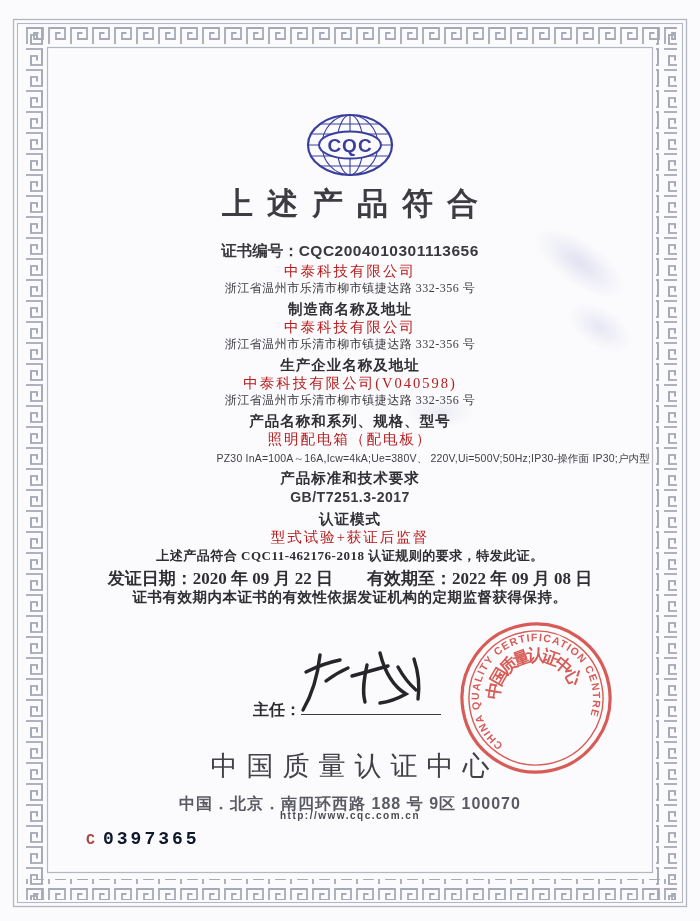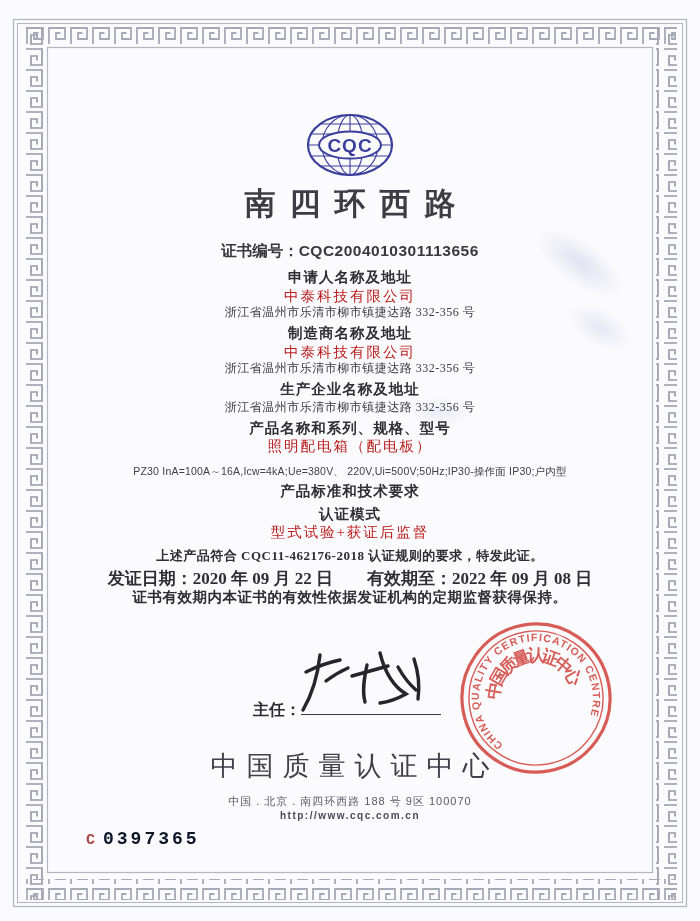--- a/index.html
+++ b/index.html
@@ -29,40 +29,40 @@
   .cert-no-line .no{font-family:"Liberation Sans",sans-serif;letter-spacing:0.5px;}
   .cert-no-line .lbl{font-family:"Liberation Serif",serif;}
   
   .fields{top:262px;line-height:1;}
   .sec-label{font-family:"Liberation Serif",serif;font-size:14.5px;font-weight:bold;
     color:#2f2f34;margin:8px 0 4px;letter-spacing:1px;}
   .line-name{font-family:"Liberation Serif",serif;font-size:14.5px;color:#b91c1c;
     letter-spacing:2px;margin:2px 0;}
   .line-address{font-family:"Liberation Serif",serif;font-size:12px;color:#3a3a40;
     letter-spacing:0.5px;margin:3px 0;}
-  .line-spec{font-size:10.5px;color:#404047;margin:12px 0 4px;letter-spacing:0.2px;}
+  .line-spec{font-size:10.5px;color:#404047;margin:6px 0 4px;letter-spacing:0.2px;text-align:right;}
   .line-value{font-size:14px;font-weight:bold;color:#38383e;margin:3px 0;letter-spacing:0.5px;}
   
   .statement{top:547px;font-family:"Liberation Serif",serif;font-size:13px;font-weight:bold;
     color:#2e2e33;letter-spacing:0.5px;}
   .date-line{top:567px;font-family:"Liberation Serif",serif;font-size:17px;font-weight:bold;
     color:#2e2e33;}
   .date-line .gap{display:inline-block;width:34px;}
   .maintain{top:588px;font-family:"Liberation Serif",serif;font-size:14.5px;font-weight:bold;
     color:#2e2e33;letter-spacing:0.5px;}
   
   .sign-block{top:700px;left:253px;font-family:"Liberation Serif",serif;font-size:16px;
     font-weight:bold;color:#2c2c30;}
   .sign-rule{display:inline-block;width:140px;border-bottom:1.6px solid #3a3a3e;
     height:14px;vertical-align:baseline;}
   .sig-svg{top:645px;left:290px;}
   
   .org-name{top:748px;font-size:27px;font-weight:500;letter-spacing:9px;padding-left:9px;
     color:#414147;}
-  .footer-address{top:794px;font-size:11px;font-weight:normal;letter-spacing:1px;color:#5a5a62;}
+  .footer-address{top:794px;font-size:16px;font-weight:bold;letter-spacing:1px;color:#5a5a62;}
   .footer-site{top:810px;font-size:10px;font-weight:bold;letter-spacing:1.5px;color:#4a4a52;}
   .serial{top:829px;left:86px;font-family:"Liberation Mono",monospace;font-weight:bold;}
   .serial .pfx{font-size:15px;color:#a84444;margin-right:8px;}
   .serial .num{font-size:18px;color:#0f172a;letter-spacing:3px;margin-top:8px;}
 </style>
 </head>
 <body>
 
 <svg class="abs" style="left:0;top:0" width="700" height="921" viewBox="0 0 700 921">
   <defs>
@@ -97,39 +97,40 @@
       <line x1="7" y1="22" x2="85" y2="22" stroke-width="1.1"></line>
       <line x1="4" y1="33" x2="88" y2="33" stroke-width="1.1"></line>
       <line x1="7" y1="44" x2="85" y2="44" stroke-width="1.1"></line>
       <line x1="16" y1="54" x2="76" y2="54" stroke-width="1.1"></line>
     </g>
     <ellipse cx="46" cy="33" rx="31" ry="13.5" fill="#fbfbfd" stroke="#3a3e9c" stroke-width="2"></ellipse>
     <text x="46" y="40" text-anchor="middle" font-family="Liberation Sans, sans-serif" font-size="19" font-weight="bold" letter-spacing="1" fill="#3a3e9c">CQC</text>
   </svg>
 </div>
 
-<div class="abs centered doc-title">南四环西路</div>
+<div class="abs centered doc-title">上述产品符合</div>
 
 <div class="abs centered cert-no-line">
   <span class="lbl">证书编号：</span><span class="no">CQC2004010301113656</span>
 </div>
 
 <div class="abs centered fields" id="fields">
-    <div class="sec-label">申请人名称及地址</div>
     <div class="line-name">中泰科技有限公司</div>
     <div class="line-address">浙江省温州市乐清市柳市镇捷达路 332-356 号</div>
     <div class="sec-label">制造商名称及地址</div>
     <div class="line-name">中泰科技有限公司</div>
     <div class="line-address">浙江省温州市乐清市柳市镇捷达路 332-356 号</div>
     <div class="sec-label">生产企业名称及地址</div>
+    <div class="line-name">中泰科技有限公司(V040598)</div>
     <div class="line-address">浙江省温州市乐清市柳市镇捷达路 332-356 号</div>
     <div class="sec-label">产品名称和系列、规格、型号</div>
     <div class="line-name">照明配电箱（配电板）</div>
     <div class="line-spec">PZ30 InA=100A～16A,Icw=4kA;Ue=380V、 220V,Ui=500V;50Hz;IP30-操作面 IP30;户内型</div>
     <div class="sec-label">产品标准和技术要求</div>
+    <div class="line-value">GB/T7251.3-2017</div>
     <div class="sec-label">认证模式</div>
     <div class="line-name">型式试验+获证后监督</div>
   </div>
 
 <div class="abs centered statement">上述产品符合 CQC11-462176-2018 认证规则的要求，特发此证。</div>
 
 <div class="abs centered date-line">
   <span>发证日期：</span><span>2020 年 09 月 22 日</span><span class="gap"></span><span>有效期至：</span><span>2022 年 09 月 08 日</span>
 </div>
 

